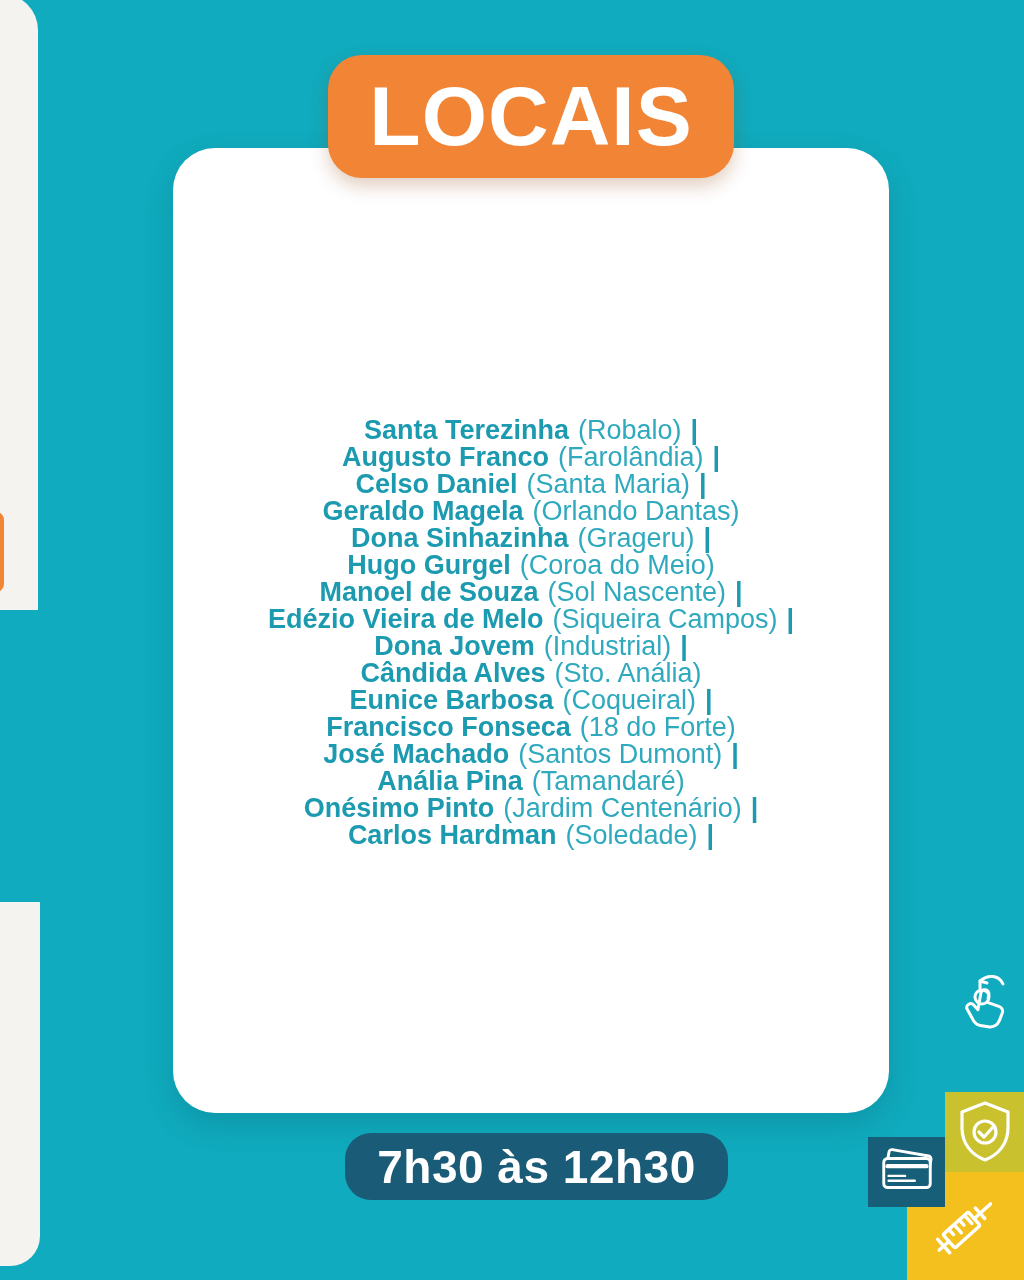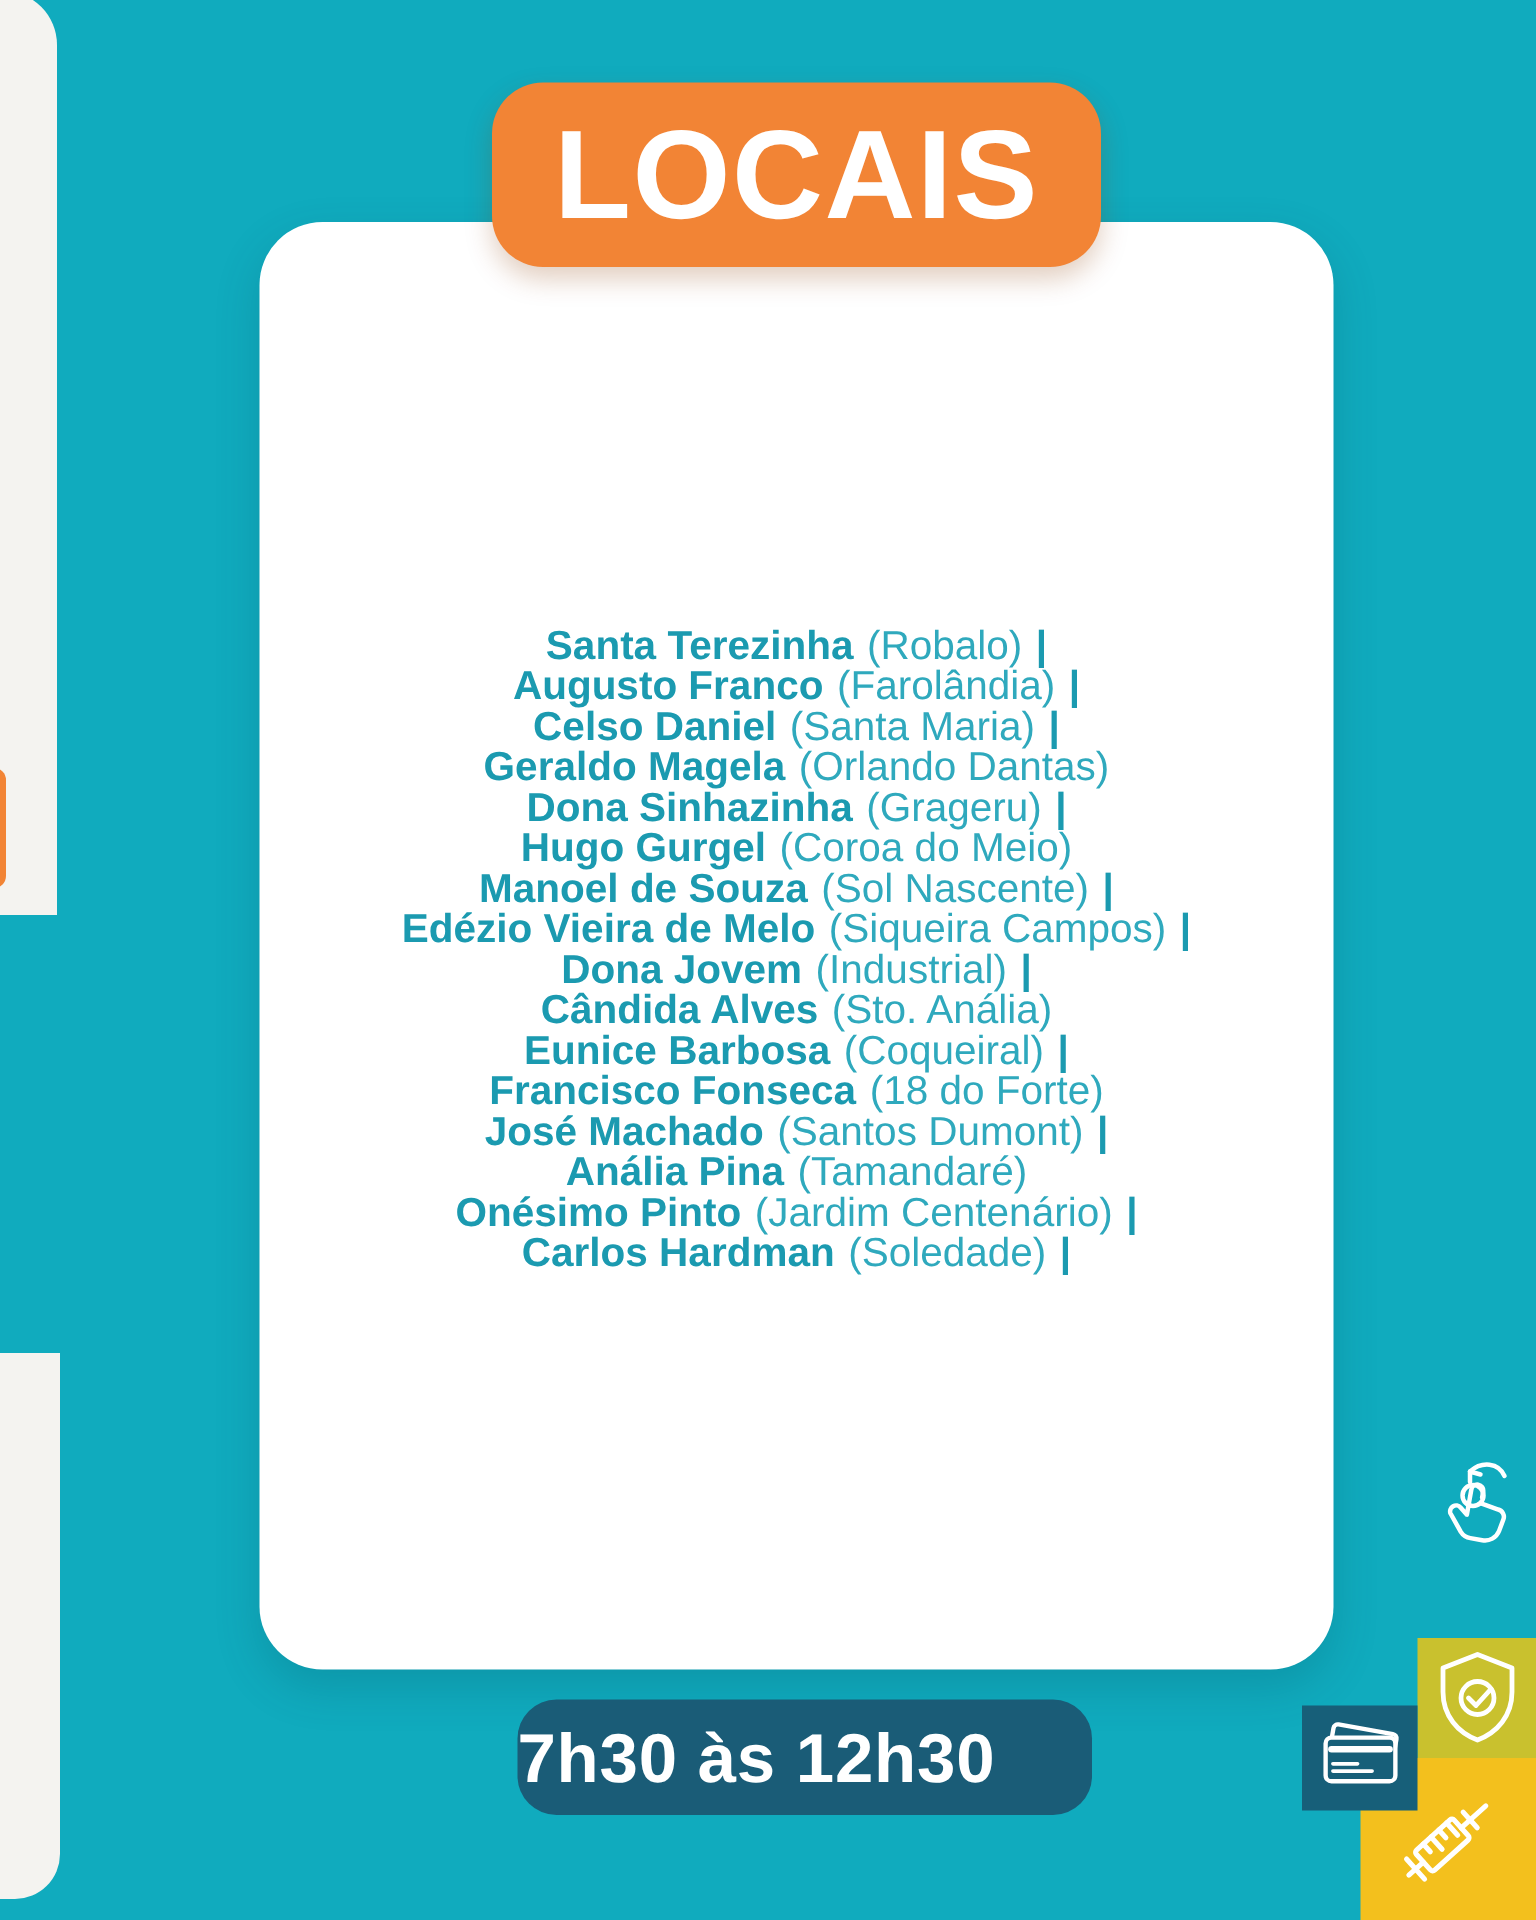--- a/index.html
+++ b/index.html
@@ -61,24 +61,24 @@
   }
   .loc-row .loc-detail {
     color: var(--detail-teal, #2FA9BD); margin-left: 9px;
   }
   .loc-row .loc-suffix {
     font-weight: bold; color: var(--name-teal, #1B9AB0); margin-left: 9px;
   }
 
   
   .time-banner {
-    left: 345px; top: 1133px; width: 383px; height: 77px;
+    left: 345px; top: 1133px; width: 383px; height: 67px;
     background: var(--time-banner, #1A5C77);
     border-radius: 26px; z-index: 3;
-    display: flex; align-items: center; justify-content: flex-start;
+    display: flex; align-items: center; justify-content: center;
   }
   .time-banner span {
     color: #ffffff; font-size: 46px; font-weight: bold; letter-spacing: 0.5px;
   }
 
   
   .tap-icon-box { left: 955px; top: 972px; width: 66px; height: 66px; z-index: 2; }
   .icon-square { z-index: 2; display: flex; align-items: center; justify-content: center; }
   .square-blue   { left: 868px; top: 1137px; width: 77px;  height: 70px;  background: var(--icon-square-blue, #175F79); z-index: 3; }
   .square-olive  { left: 945px; top: 1092px; width: 79px;  height: 80px;  background: var(--icon-square-olive, #C9C12E); }

